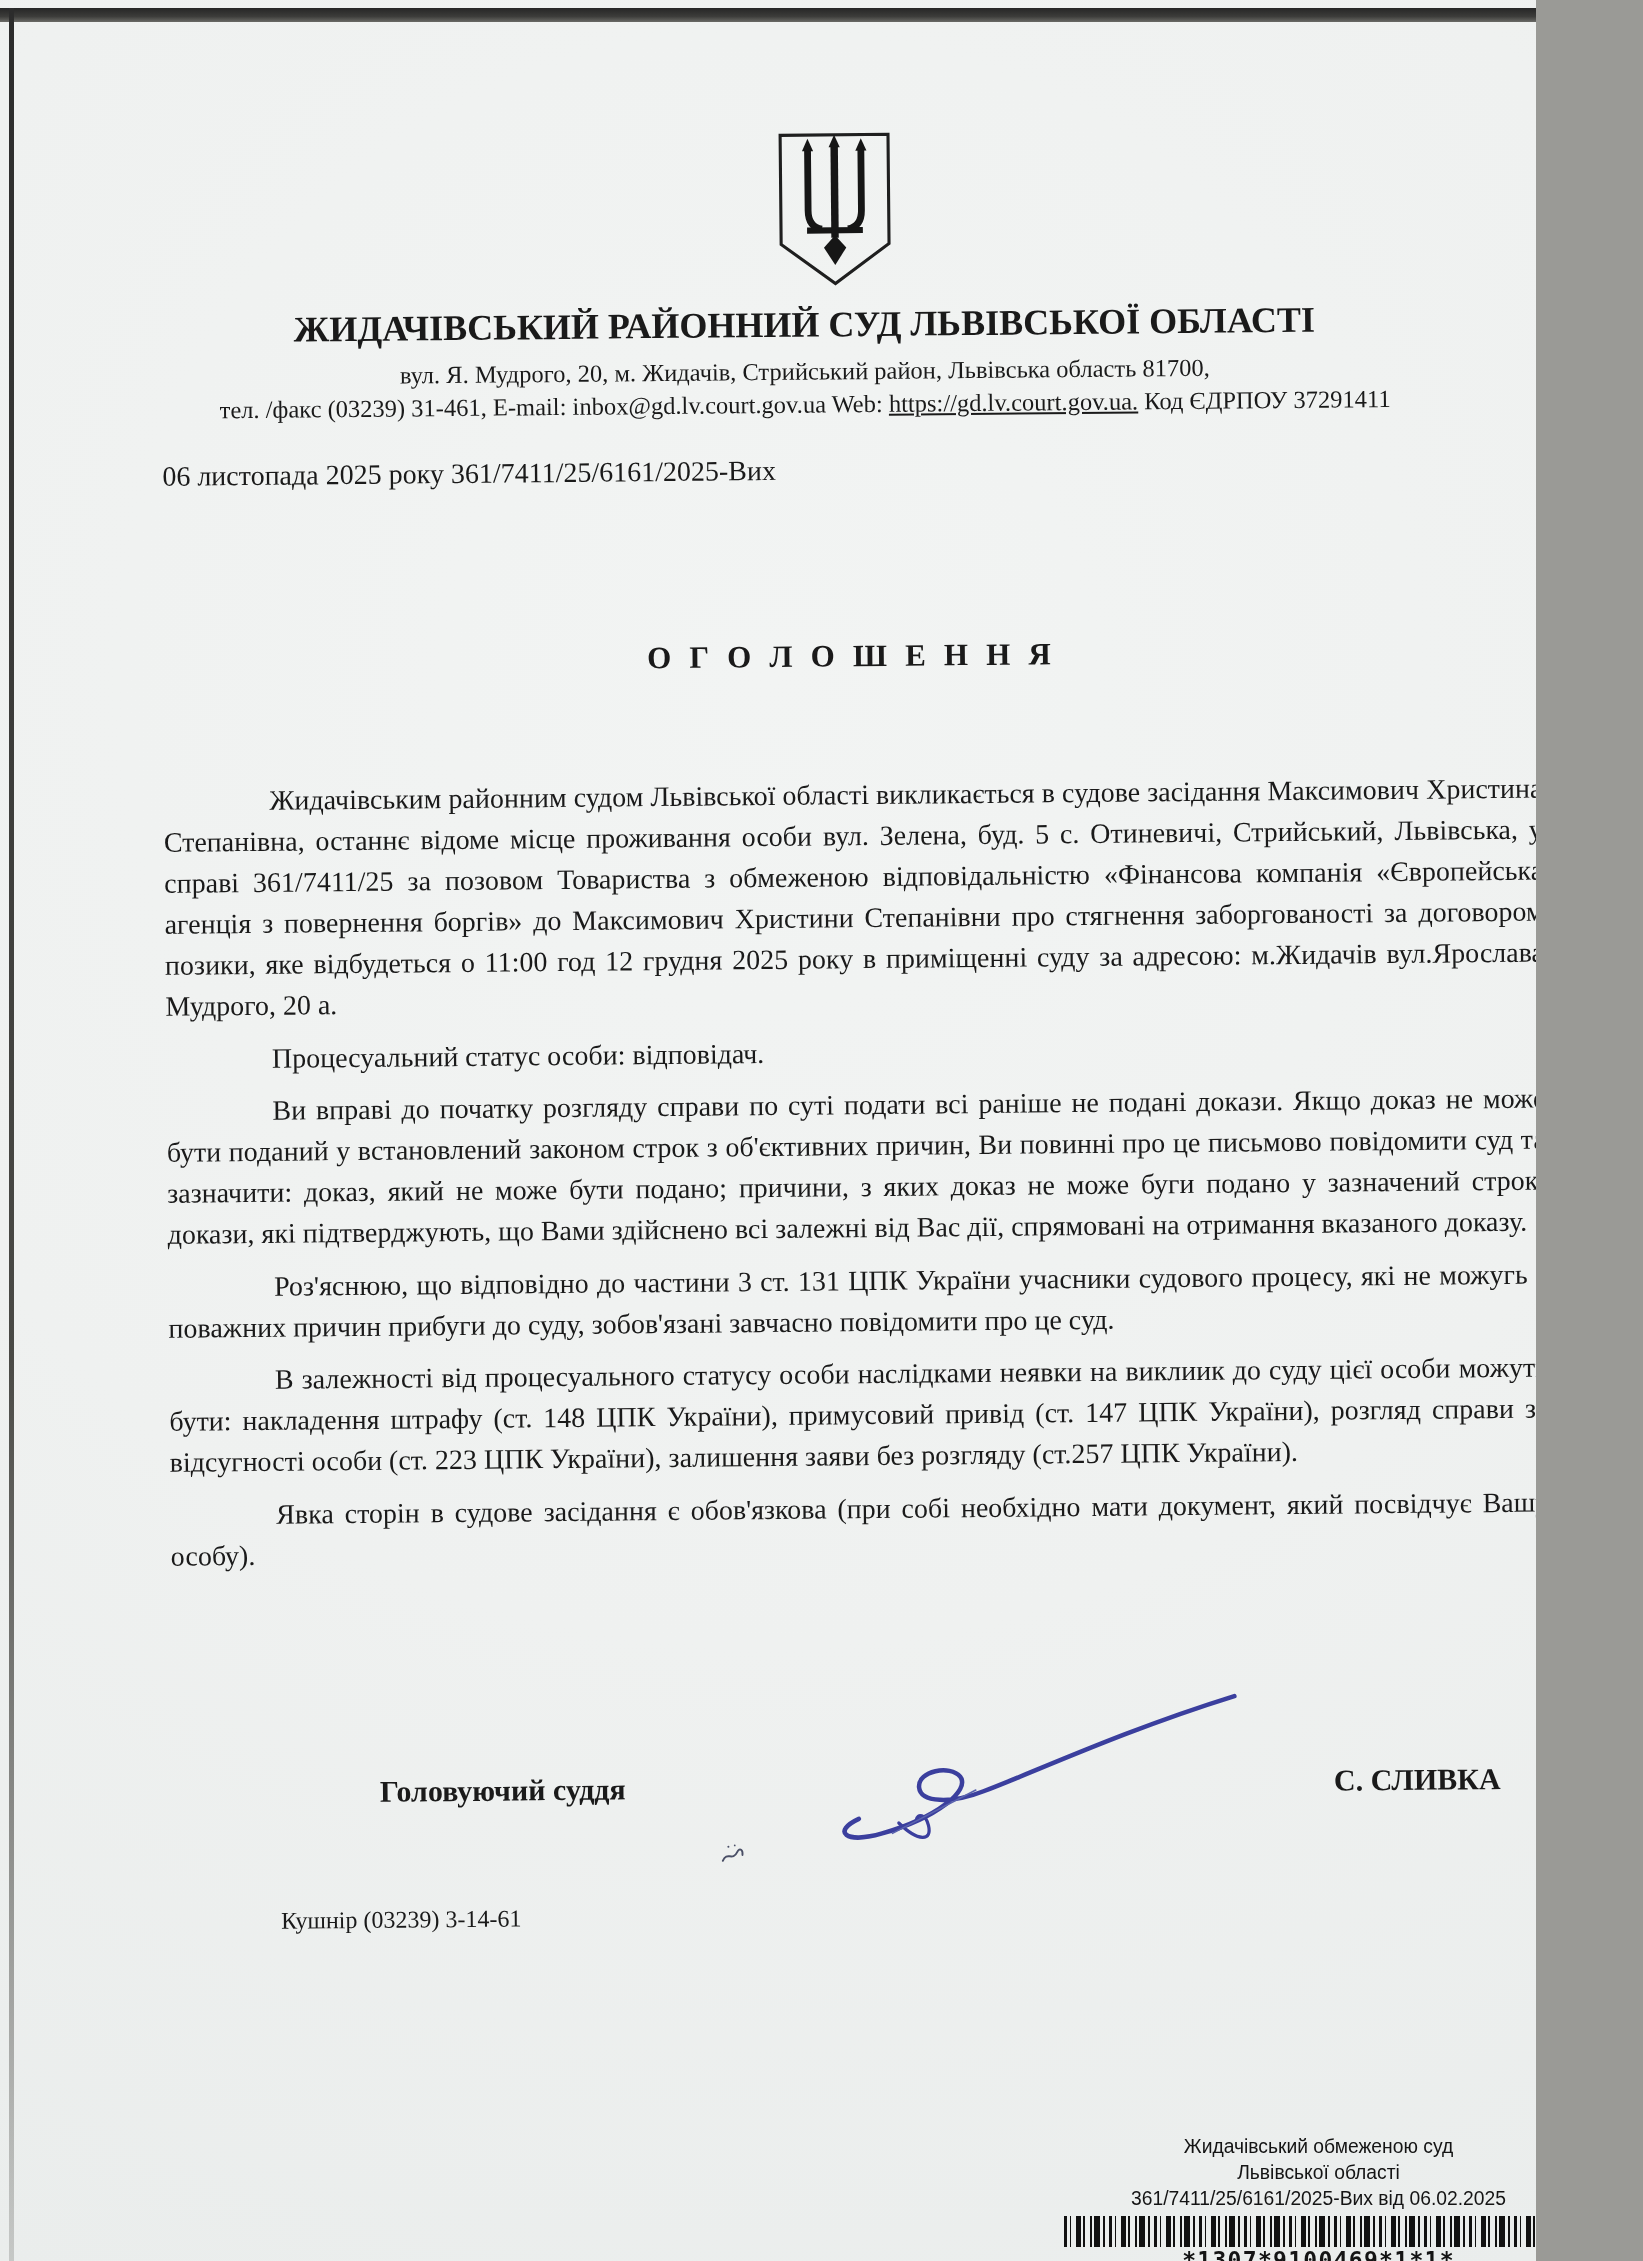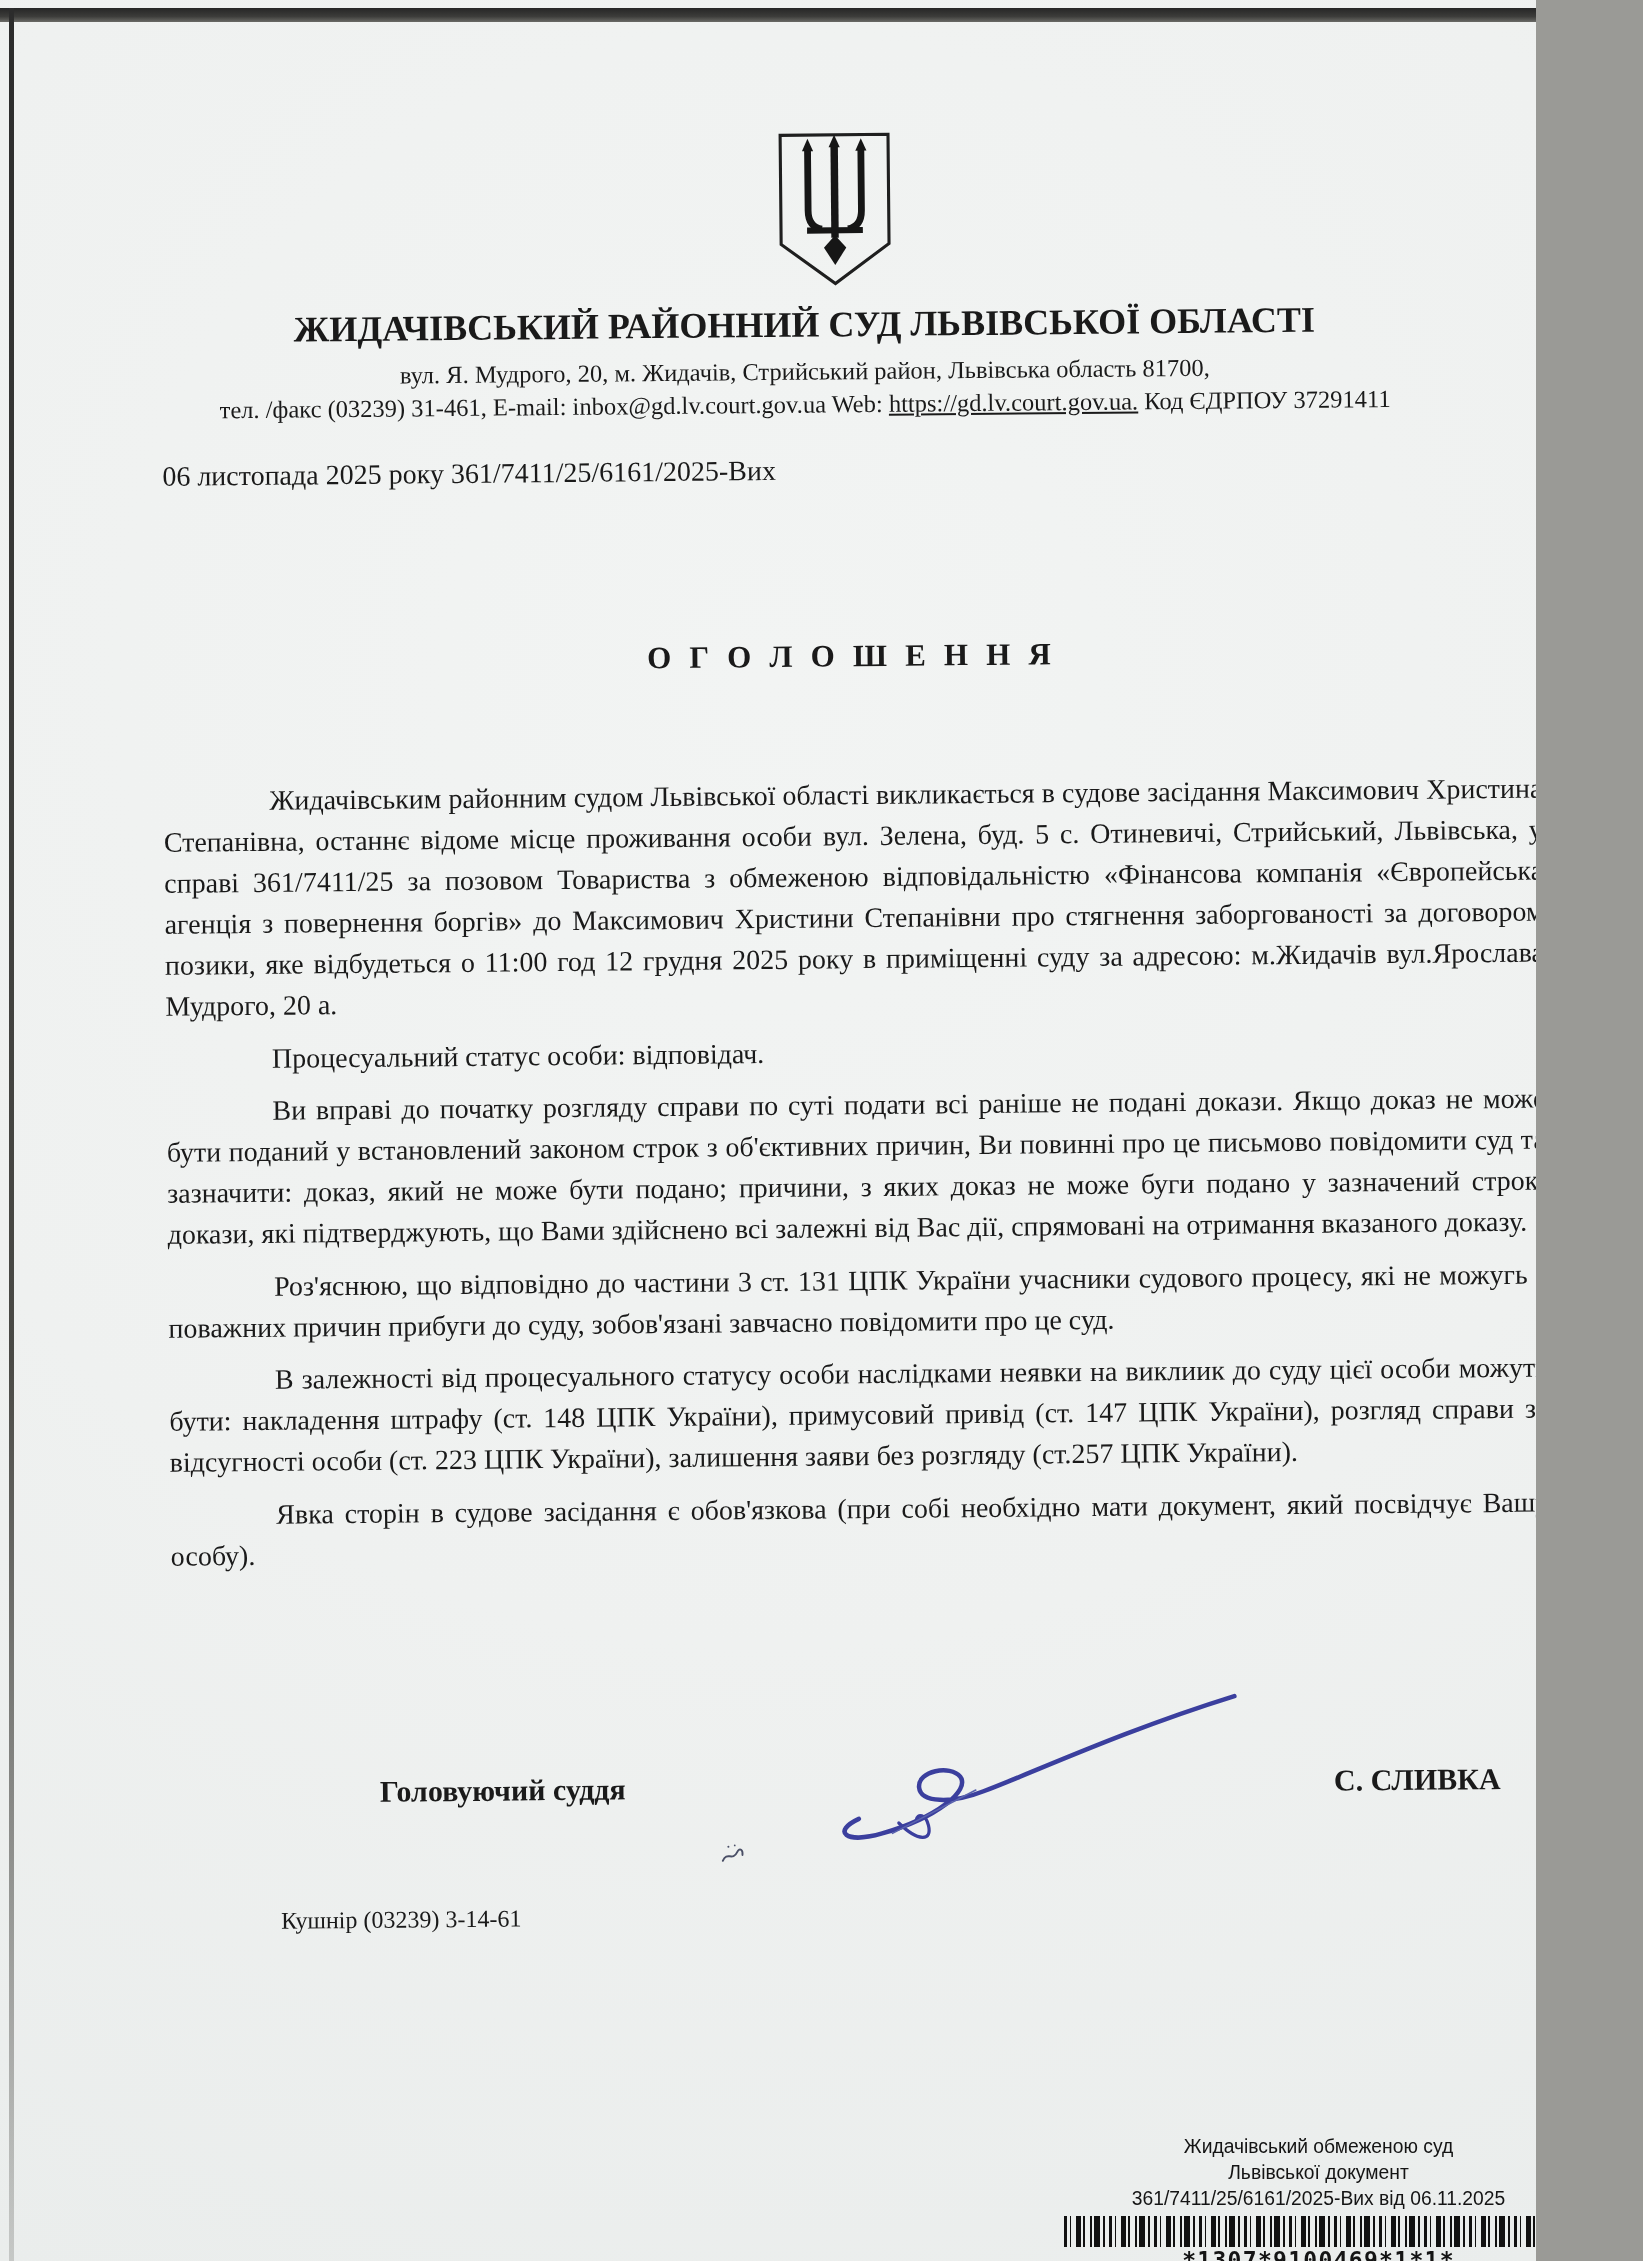--- a/index.html
+++ b/index.html
@@ -117,20 +117,20 @@
       <circle cx="14" cy="8" r="1.6" fill="#4a4f66"></circle>
       <circle cx="24" cy="6" r="1.4" fill="#4a4f66"></circle>
     </svg>
 
     <div class="clerk-line">Кушнір   (03239) 3-14-61</div>
 
   </div>
 
   <div class="stamp">
     <div>Жидачівський обмеженою суд</div>
-    <div>Львівської документ</div>
-    <div>361/7411/25/6161/2025-Вих від 06.11.2025</div>
+    <div>Львівської області</div>
+    <div>361/7411/25/6161/2025-Вих від 06.02.2025</div>
     <div class="barcode"></div>
     <div class="caption">*1307*9100469*1*1*</div>
   </div>
 
 </div>
 
 
 </body></html>

